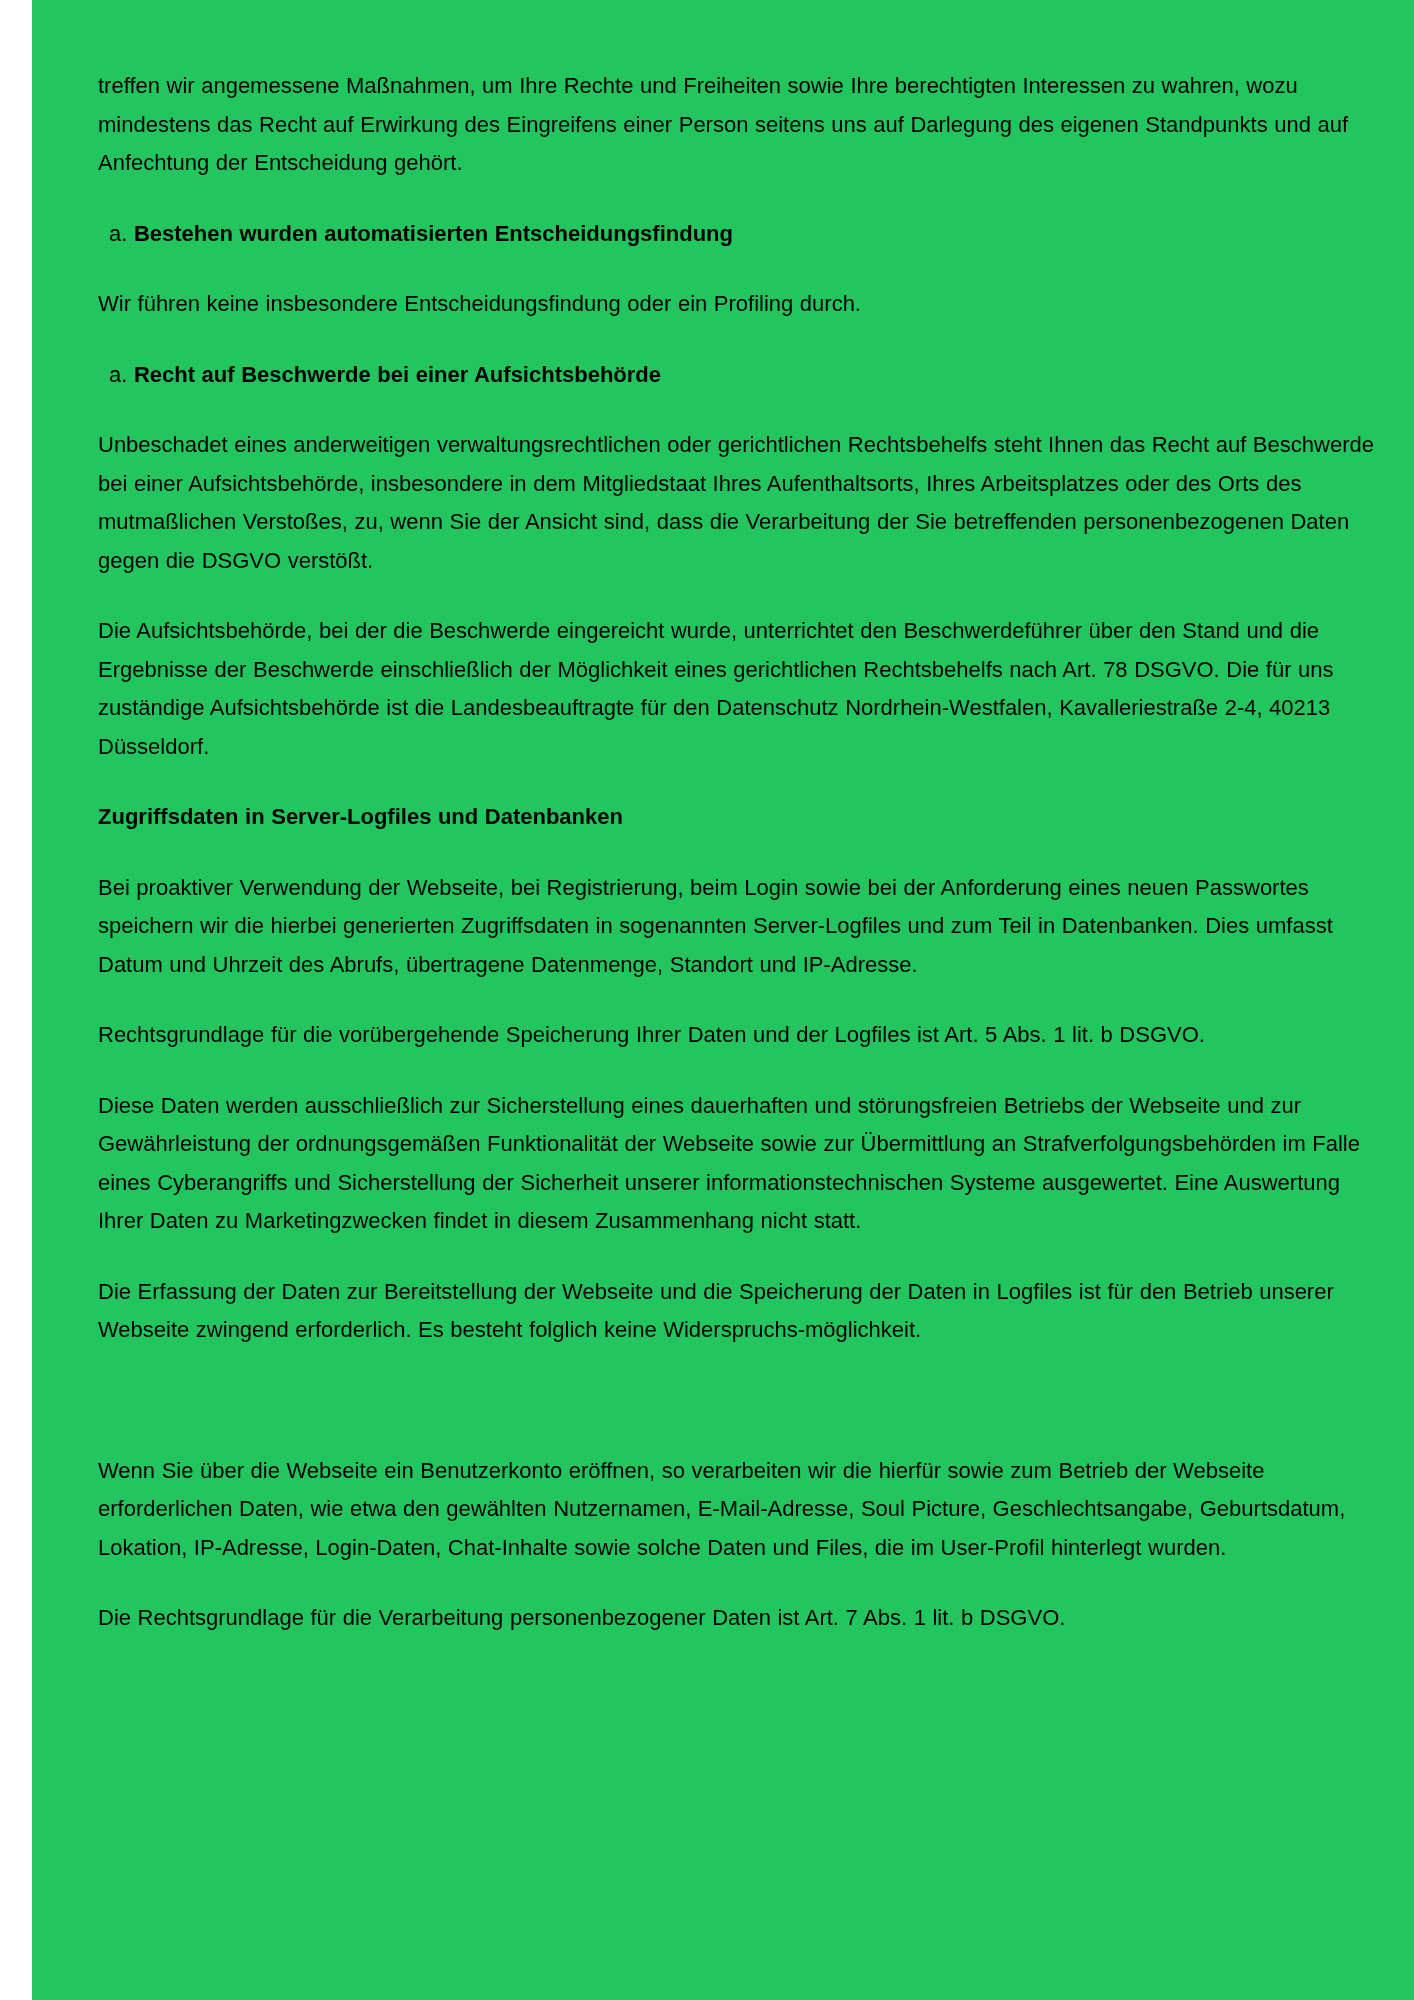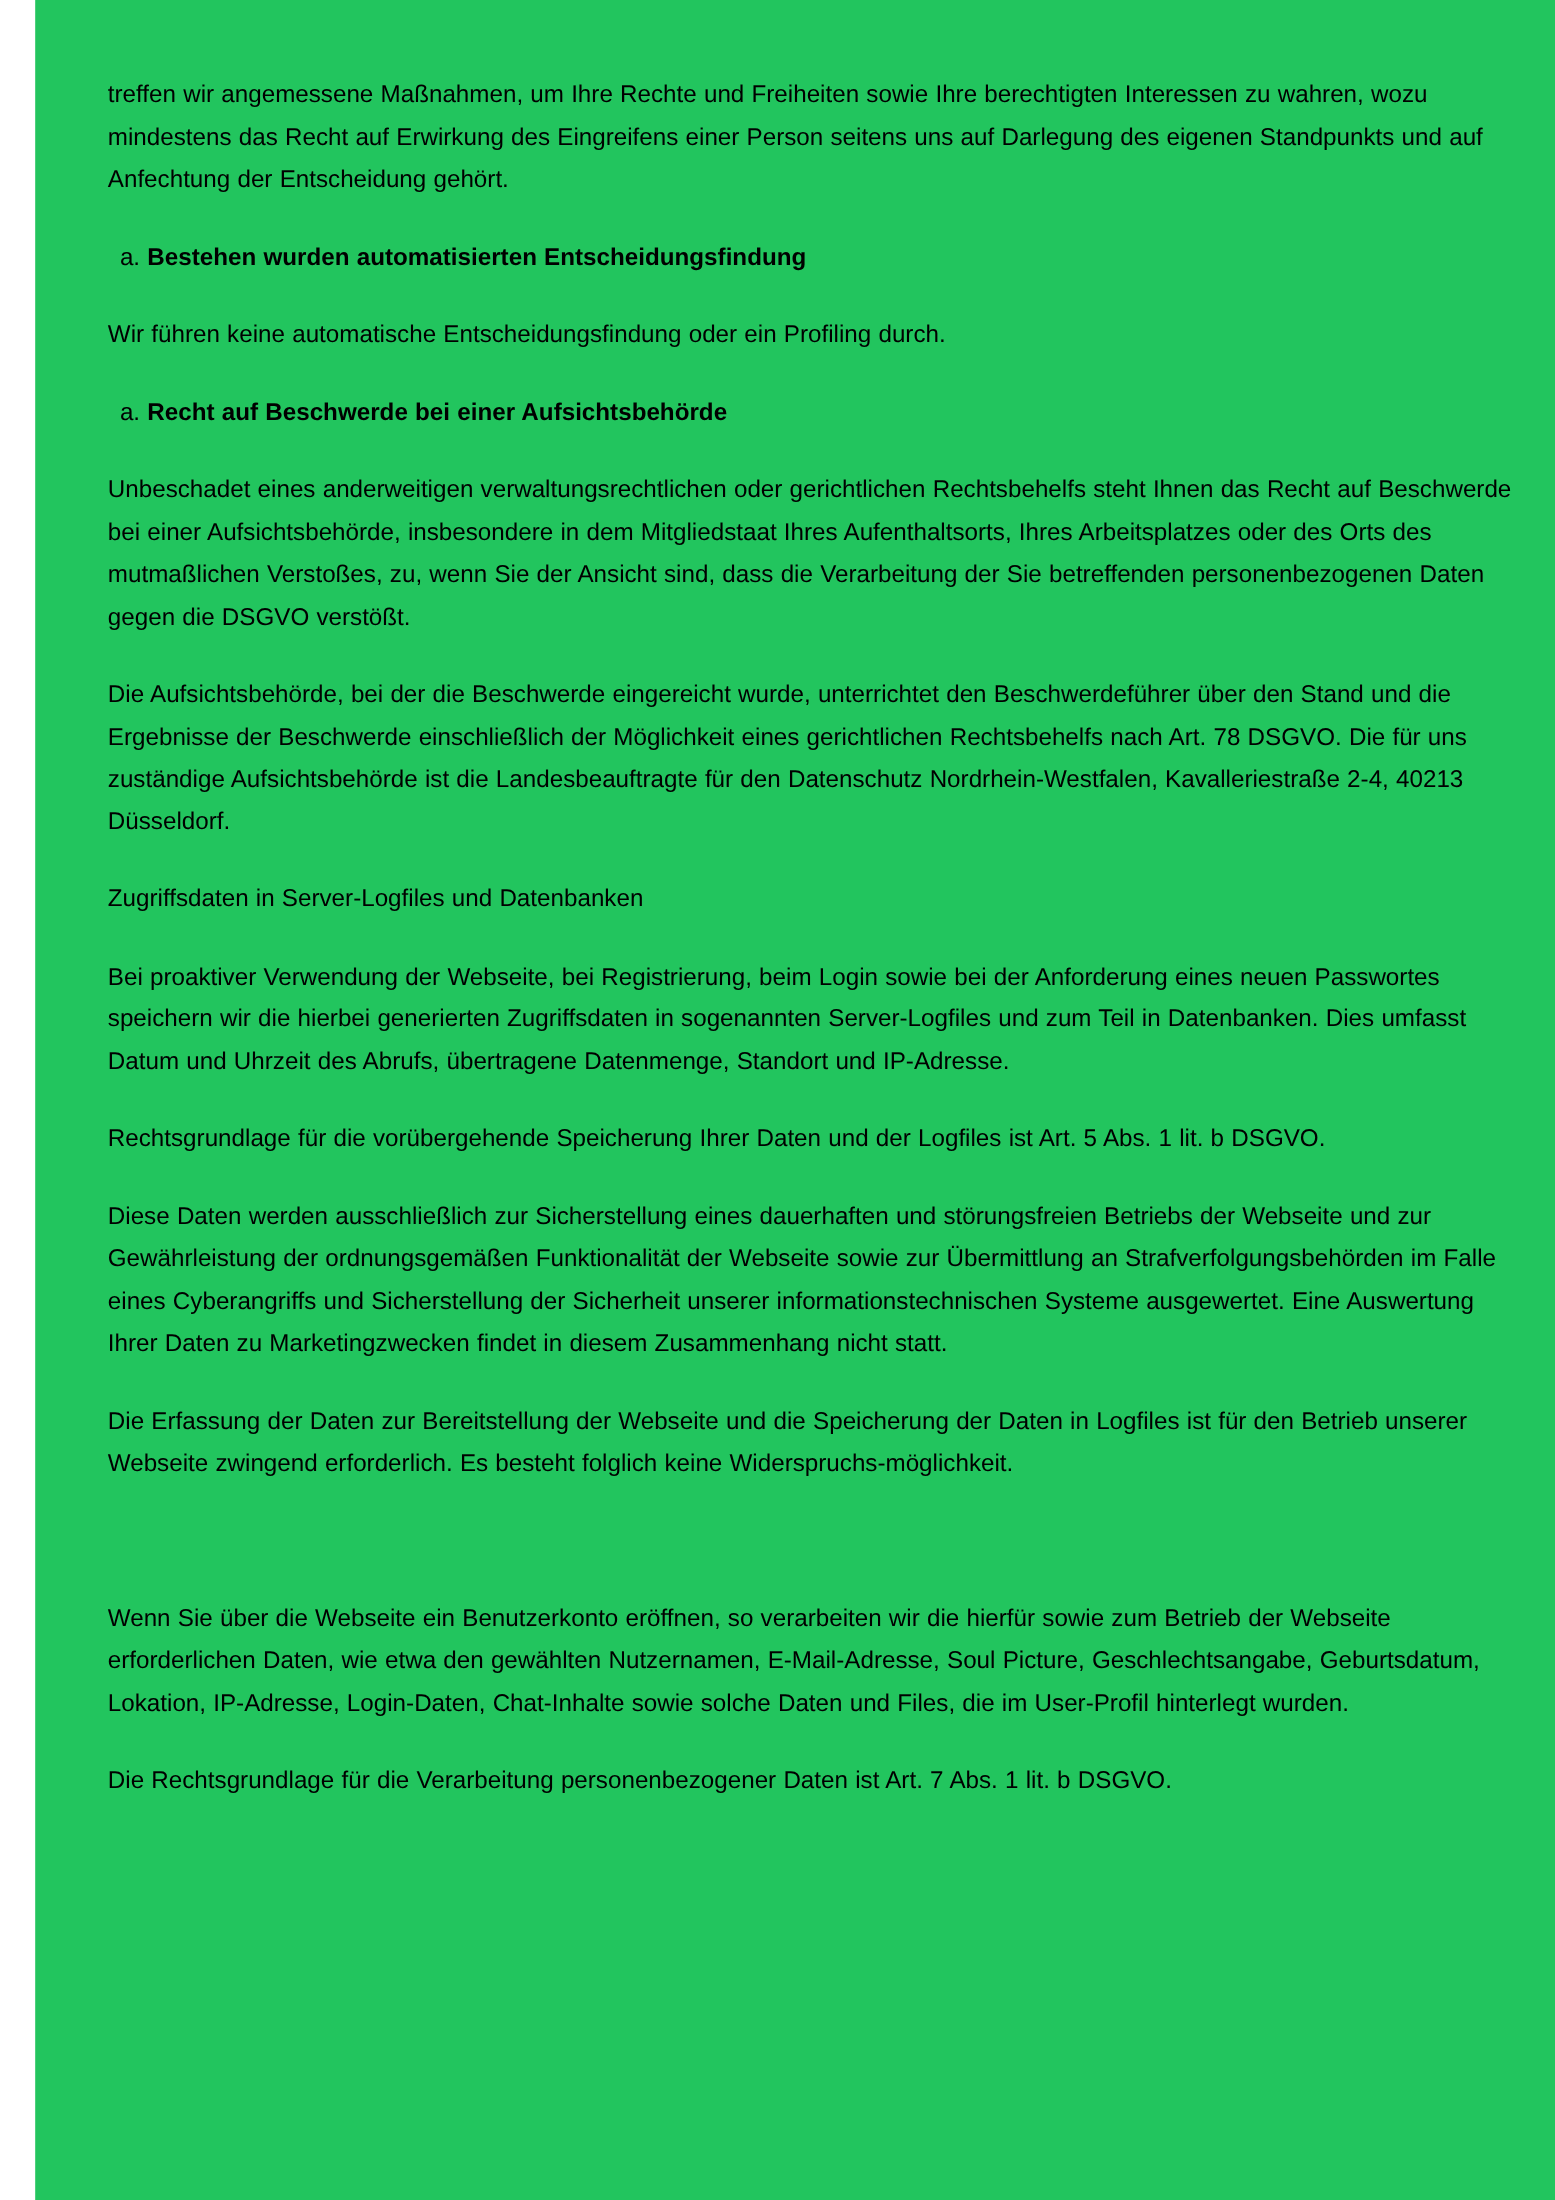--- a/index.html
+++ b/index.html
@@ -25,21 +25,21 @@
   .para,
   .list-item {
     margin: 0 0 32px 0;
     font-size: 22px;
     line-height: 38.5px;
     letter-spacing: 0;
     max-width: 1292px;
     word-spacing: 0.02em;
   }
   .heading {
-    font-weight: 400;
+    font-weight: 700;
   }
   .list-item {
     padding-left: 11px;
   }
   .list-marker {
     font-weight: 400;
   }
   .list-label {
     font-weight: 700;
   }
@@ -47,21 +47,21 @@
     height: 70px;
   }
 </style>
 </head>
 <body>
 
 <main class="page">
   <div id="doc">
       <p class="para">treffen wir angemessene Maßnahmen, um Ihre Rechte und Freiheiten sowie Ihre berechtigten Interessen zu wahren, wozu mindestens das Recht auf Erwirkung des Eingreifens einer Person seitens uns auf Darlegung des eigenen Standpunkts und auf Anfechtung der Entscheidung gehört.</p>
       <div class="list-item"><span class="list-marker">a.</span> <span class="list-label">Bestehen wurden automatisierten Entscheidungsfindung</span></div>
-      <p class="para">Wir führen keine automatische Entscheidungsfindung oder ein Profiling durch.</p>
+      <p class="para">Wir führen keine insbesondere Entscheidungsfindung oder ein Profiling durch.</p>
       <div class="list-item"><span class="list-marker">a.</span> <span class="list-label">Recht auf Beschwerde bei einer Aufsichtsbehörde</span></div>
       <p class="para">Unbeschadet eines anderweitigen verwaltungsrechtlichen oder gerichtlichen Rechtsbehelfs steht Ihnen das Recht auf Beschwerde bei einer Aufsichtsbehörde, insbesondere in dem Mitgliedstaat Ihres Aufenthaltsorts, Ihres Arbeitsplatzes oder des Orts des mutmaßlichen Verstoßes, zu, wenn Sie der Ansicht sind, dass die Verarbeitung der Sie betreffenden personenbezogenen Daten gegen die DSGVO verstößt.</p>
       <p class="para">Die Aufsichtsbehörde, bei der die Beschwerde eingereicht wurde, unterrichtet den Beschwerdeführer über den Stand und die Ergebnisse der Beschwerde einschließlich der Möglichkeit eines gerichtlichen Rechtsbehelfs nach Art. 78 DSGVO. Die für uns zuständige Aufsichtsbehörde ist die Landesbeauftragte für den Datenschutz Nordrhein-Westfalen, Kavalleriestraße 2-4, 40213 Düsseldorf.</p>
       <p class="para heading">Zugriffsdaten in Server-Logfiles und Datenbanken</p>
       <p class="para">Bei proaktiver Verwendung der Webseite, bei Registrierung, beim Login sowie bei der Anforderung eines neuen Passwortes speichern wir die hierbei generierten Zugriffsdaten in sogenannten Server-Logfiles und zum Teil in Datenbanken. Dies umfasst Datum und Uhrzeit des Abrufs, übertragene Datenmenge, Standort und IP-Adresse.</p>
       <p class="para">Rechtsgrundlage für die vorübergehende Speicherung Ihrer Daten und der Logfiles ist Art. 5 Abs. 1 lit. b DSGVO.</p>
       <p class="para">Diese Daten werden ausschließlich zur Sicherstellung eines dauerhaften und störungsfreien Betriebs der Webseite und zur Gewährleistung der ordnungsgemäßen Funktionalität der Webseite sowie zur Übermittlung an Strafverfolgungsbehörden im Falle eines Cyberangriffs und Sicherstellung der Sicherheit unserer informationstechnischen Systeme ausgewertet. Eine Auswertung Ihrer Daten zu Marketingzwecken findet in diesem Zusammenhang nicht statt.</p>
       <p class="para">Die Erfassung der Daten zur Bereitstellung der Webseite und die Speicherung der Daten in Logfiles ist für den Betrieb unserer Webseite zwingend erforderlich. Es besteht folglich keine Widerspruchs-möglichkeit.</p>
       <div class="para-spacer"></div>
       <p class="para">Wenn Sie über die Webseite ein Benutzerkonto eröffnen, so verarbeiten wir die hierfür sowie zum Betrieb der Webseite erforderlichen Daten, wie etwa den gewählten Nutzernamen, E-Mail-Adresse, Soul Picture, Geschlechtsangabe, Geburtsdatum, Lokation, IP-Adresse, Login-Daten, Chat-Inhalte sowie solche Daten und Files, die im User-Profil hinterlegt wurden.</p>

